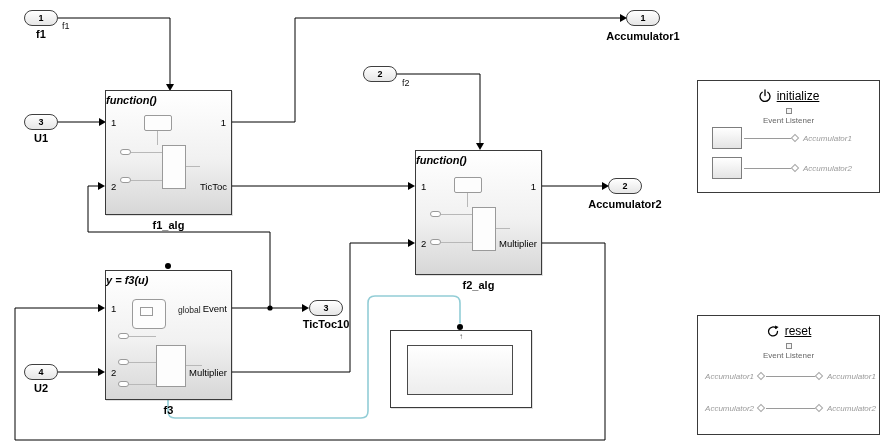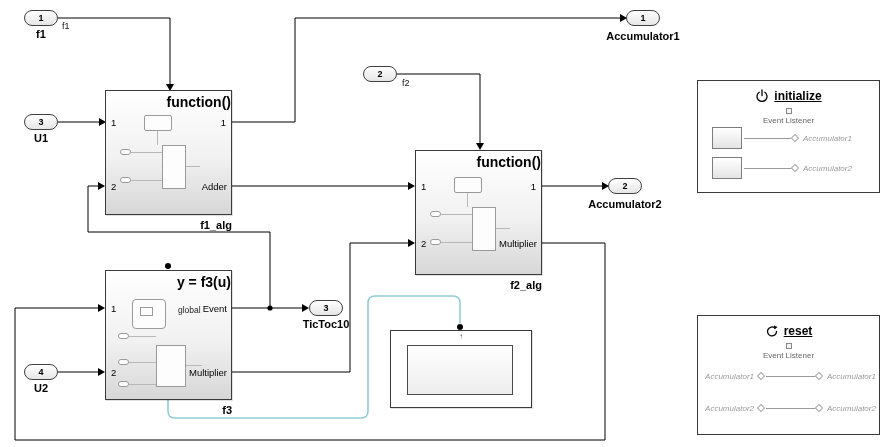--- a/index.html
+++ b/index.html
@@ -20,40 +20,40 @@
   .oval-label { position:absolute; z-index:2; font-size:11px; font-weight:bold; color:#000; text-align:center; }
   .wire-label { position:absolute; z-index:2; font-size:9px; color:#111; }
 
   
   .block {
     position:absolute; z-index:2;
     border:1px solid #3a3a3a;
     background:linear-gradient(180deg,#ffffff 0%,#f1f1f1 55%,#d7d7d7 100%);
     box-shadow:1px 1px 0 rgba(0,0,0,0.12);
   }
-  .blk-title { position:absolute; left:0; right:0; top:3px; text-align:right; font-size:14px; font-weight:bold; color:#000; }
+  .blk-title { position:absolute; left:0; right:0; top:3px; text-align:left; font-size:11px; font-weight:bold; color:#000;font-style:italic; }
   .pnum { position:absolute; font-size:9.5px; color:#000; line-height:12px; }
   .pnum.r { text-align:right; }
-  .blk-label { position:absolute; z-index:2; text-align:right; font-size:11px; font-weight:bold; color:#000; }
+  .blk-label { position:absolute; z-index:2; text-align:center; font-size:11px; font-weight:bold; color:#000; }
 
   
   .preview { position:absolute; }
   .pv-rect { position:absolute; border:1px solid #9a9a9a; background:#fdfdfd; }
   .pv-oval { position:absolute; width:11px; height:6px; border:1px solid #9a9a9a; border-radius:4px; background:#fff; }
   .pv-line { position:absolute; background:#b8b8b8; }
   .pv-text { position:absolute; font-size:8.5px; color:#222;padding-left:8px; }
 
   
   .util-inner { position:absolute; border:1px solid #4a4a4a; background:linear-gradient(180deg,#ffffff,#ededed); }
   .util-arrow { position:absolute; left:0; right:0; top:1px; text-align:center; font-size:8px; color:#555; }
 
   
   .esblock { position:absolute; z-index:2; border:1px solid #3a3a3a; background:#ffffff; }
   .es-header { position:absolute; left:0; right:0; display:flex; align-items:center; justify-content:center; gap:5px; }
-  .es-title { font-size:12px; font-weight:bold; color:#000; text-decoration:underline; }
+  .es-title { font-size:12px; font-weight:normal; color:#000; text-decoration:underline; }
   .es-listener { position:absolute; left:0; right:0; display:flex; flex-direction:column; align-items:center; gap:2px; }
   .es-sq { width:6px; height:6px; border:1px solid #888; background:#f4f4f4; display:inline-block; }
   .es-listener span.txt { font-size:8px; color:#666; }
   .esrow { position:absolute; left:0; right:0; height:24px; }
   .ir-box { position:absolute; width:30px; height:22px; border:1px solid #7d7d7d; background:linear-gradient(180deg,#fff,#e4e4e4); }
   .ir-line { position:absolute; height:1px; background:#9a9a9a; }
   .ir-diamond { position:absolute; width:6px; height:6px; border:1px solid #a8a8a8; background:#fff; transform:rotate(45deg); }
   .ir-label { position:absolute; font-size:8px; font-style:italic; color:#9a9a9a; white-space:nowrap; }
   .ir-label.right-align { text-align:right; }
 </style>
@@ -115,21 +115,21 @@
   <div class="oval-label" style="left:580px;top:198px;width:90px">Accumulator2</div>
 
   <div class="oval" style="left:309px;top:300px">3</div>
   <div class="oval-label" style="left:286px;top:318px;width:80px">TicToc10</div>
 
   <div class="block" style="left:105px;top:90px;width:127px;height:125px">
     <div class="blk-title">function()</div>
     <span class="pnum" style="left:5px;top:26px">1</span>
     <span class="pnum" style="left:5px;top:90px">2</span>
     <span class="pnum r" style="right:5px;top:26px">1</span>
-    <span class="pnum r" style="right:4px;top:90px">Adder</span>
+    <span class="pnum r" style="right:4px;top:90px">TicToc</span>
     <div class="preview" style="left:14px;top:20px;width:100px;height:92px">
       <span class="pv-rect" style="left:24px;top:4px;width:28px;height:16px;border-radius:2px"></span>
       <span class="pv-line" style="left:37px;top:20px;width:1px;height:14px"></span>
       <span class="pv-oval" style="left:0;top:38px"></span>
       <span class="pv-oval" style="left:0;top:66px"></span>
       <span class="pv-line" style="left:11px;top:41px;width:31px;height:1px"></span>
       <span class="pv-line" style="left:11px;top:69px;width:31px;height:1px"></span>
       <span class="pv-rect" style="left:42px;top:34px;width:24px;height:44px"></span>
       <span class="pv-line" style="left:66px;top:55px;width:14px;height:1px"></span>
     </div>

